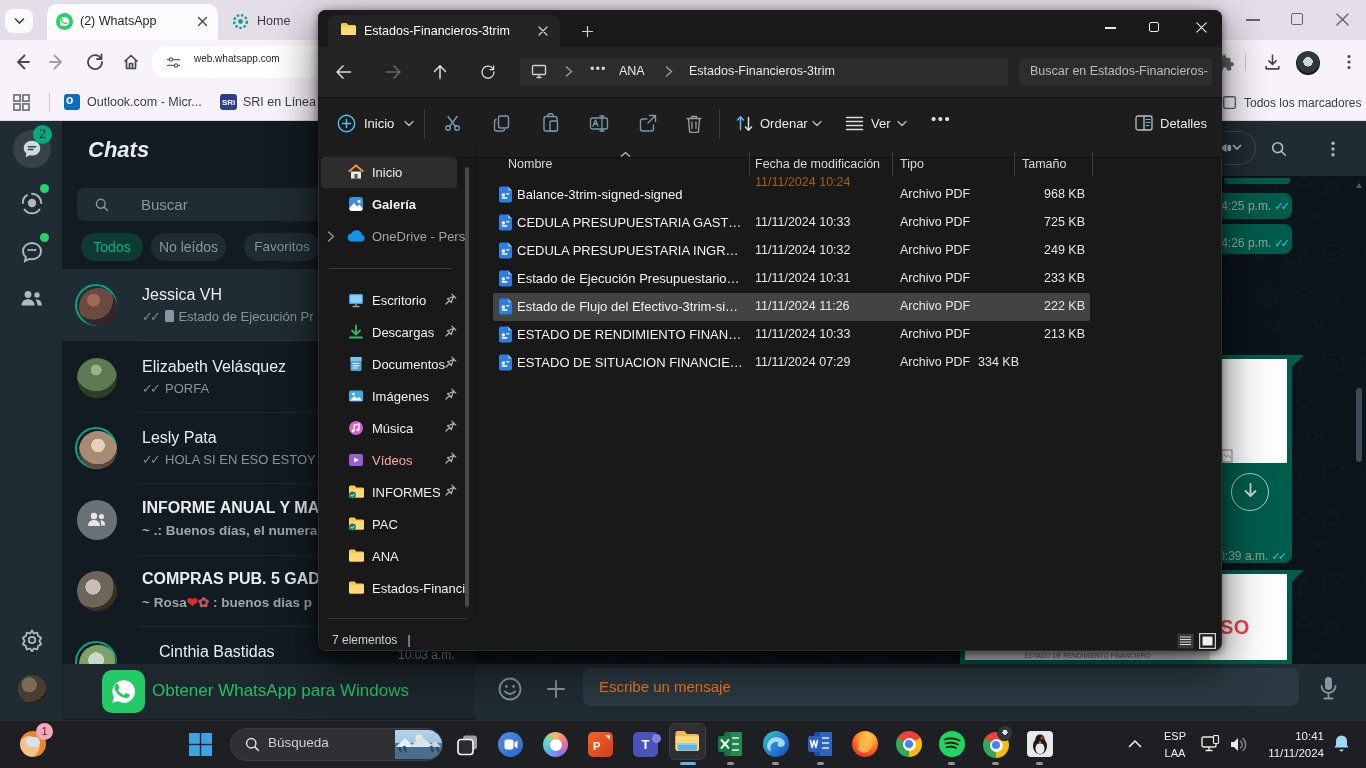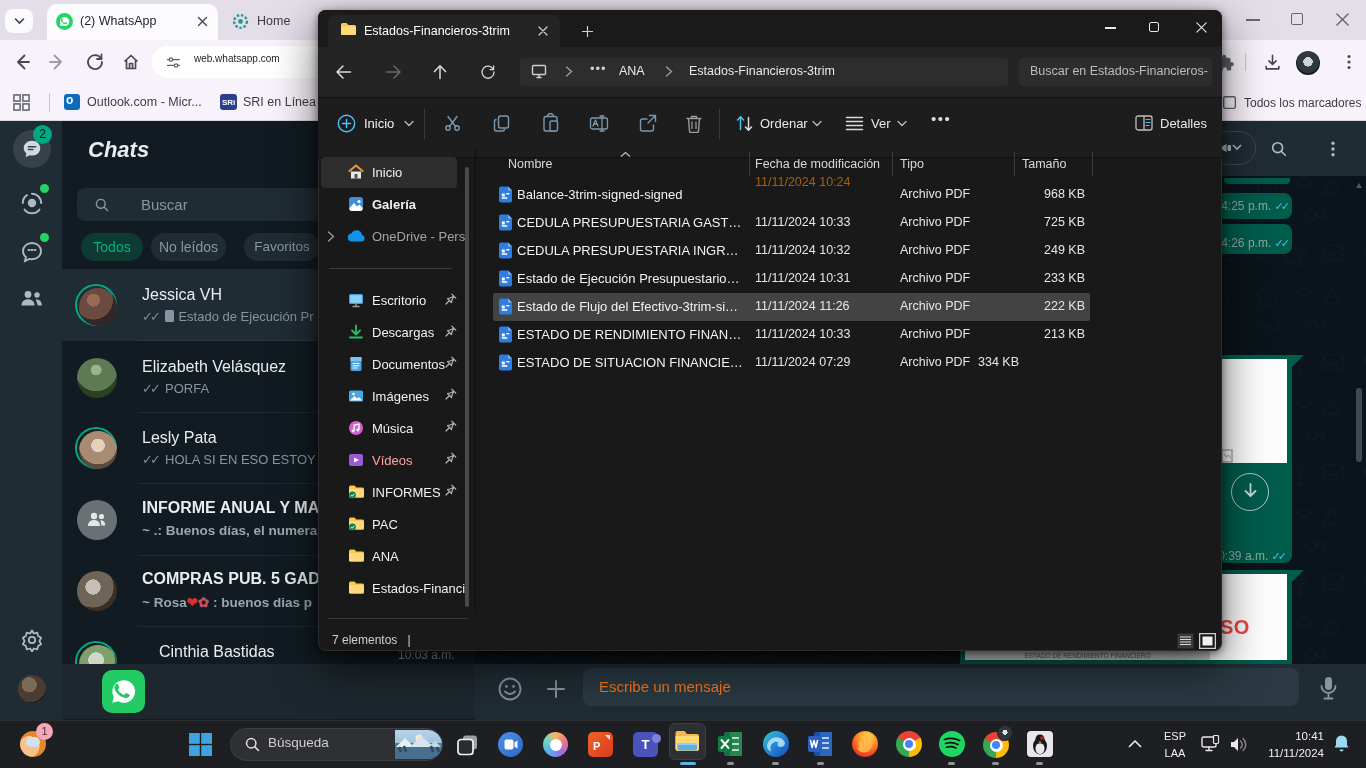--- a/index.html
+++ b/index.html
@@ -274,20 +274,21 @@
   <div class="abs" style="left:75px;top:520px;width:42px;height:42px;border-radius:50%;border:2px solid #00a884;"></div>
   <div class="abs" style="left:79px;top:524px;width:38px;height:38px;border-radius:50%;background:radial-gradient(circle at 45% 40%, #cfd8c8 0 25%, #7fa06a 26% 60%, #44552f 61% 100%);"></div>
   <div class="abs" style="left:159px;top:522px;font-size:16px;color:#e9edef;">Cinthia Bastidas</div>
   <div class="abs" style="left:398px;top:527px;font-size:12px;color:#8696a0;">10:03 a.m.</div>
 
   <div class="abs" style="left:62px;top:543px;width:413px;height:55px;background:#1d272d;"></div>
   <div class="abs" style="left:102px;top:549px;width:43px;height:43px;background:#24ca63;border-radius:10px;"></div>
   <svg class="abs" style="left:110px;top:557px;" width="27" height="27" viewBox="0 0 24 24">
       <path fill="#fff" d="M12 2a10 10 0 0 0-8.6 15L2 22l5.2-1.4A10 10 0 1 0 12 2zm5 14.2c-.3.8-1.5 1.5-2.1 1.5-.6.1-1.2.3-4-.8-3.4-1.4-5.5-4.8-5.7-5-.2-.2-1.3-1.8-1.3-3.4 0-1.6.9-2.4 1.2-2.7.3-.3.6-.4.9-.4h.6c.2 0 .5-.1.7.5l1 2.3c.1.2.1.4 0 .6l-.4.6-.5.6c-.2.2-.4.4-.2.7.2.3.9 1.5 2 2.4 1.4 1.2 2.5 1.6 2.9 1.8.3.2.5.1.7-.1l1.1-1.2c.2-.3.5-.2.8-.1l2.2 1c.3.2.5.3.6.4.1.2.1.7-.2 1.3z"></path>
     </svg>
+  <div class="abs" style="left:152px;top:560px;font-size:17px;color:#21c063;">Obtener WhatsApp para Windows</div>
 </div>
 
 <div class="abs" id="explorer" style="left:318px;top:10px;width:904px;height:641px;background:#191919;border-radius:8px;outline:1px solid rgba(255,255,255,0.09);outline-offset:-1px;box-shadow:0 16px 45px rgba(0,0,0,0.6), 0 2px 8px rgba(0,0,0,0.5);overflow:hidden;">
 
   <div class="abs" style="left:0;top:0;width:904px;height:37px;background:#1a1a1a;"></div>
   <div class="abs" style="left:10px;top:5px;width:232px;height:32px;background:#242424;border-radius:8px 8px 0 0;"></div>
   <svg class="abs" style="left:22px;top:12px;" width="17" height="14" viewBox="0 0 17 14">
       <path d="M1 2.5 a1.5 1.5 0 0 1 1.5 -1.5 h4 l1.8 2 h6.2 a1.5 1.5 0 0 1 1.5 1.5 v7 a1.5 1.5 0 0 1 -1.5 1.5 h-12 a1.5 1.5 0 0 1 -1.5 -1.5 z" fill="#f9c64d"></path>
       <path d="M1 4.5 h15 v7 a1.5 1.5 0 0 1 -1.5 1.5 h-12 a1.5 1.5 0 0 1 -1.5 -1.5 z" fill="#ffd978"></path>
     </svg>

